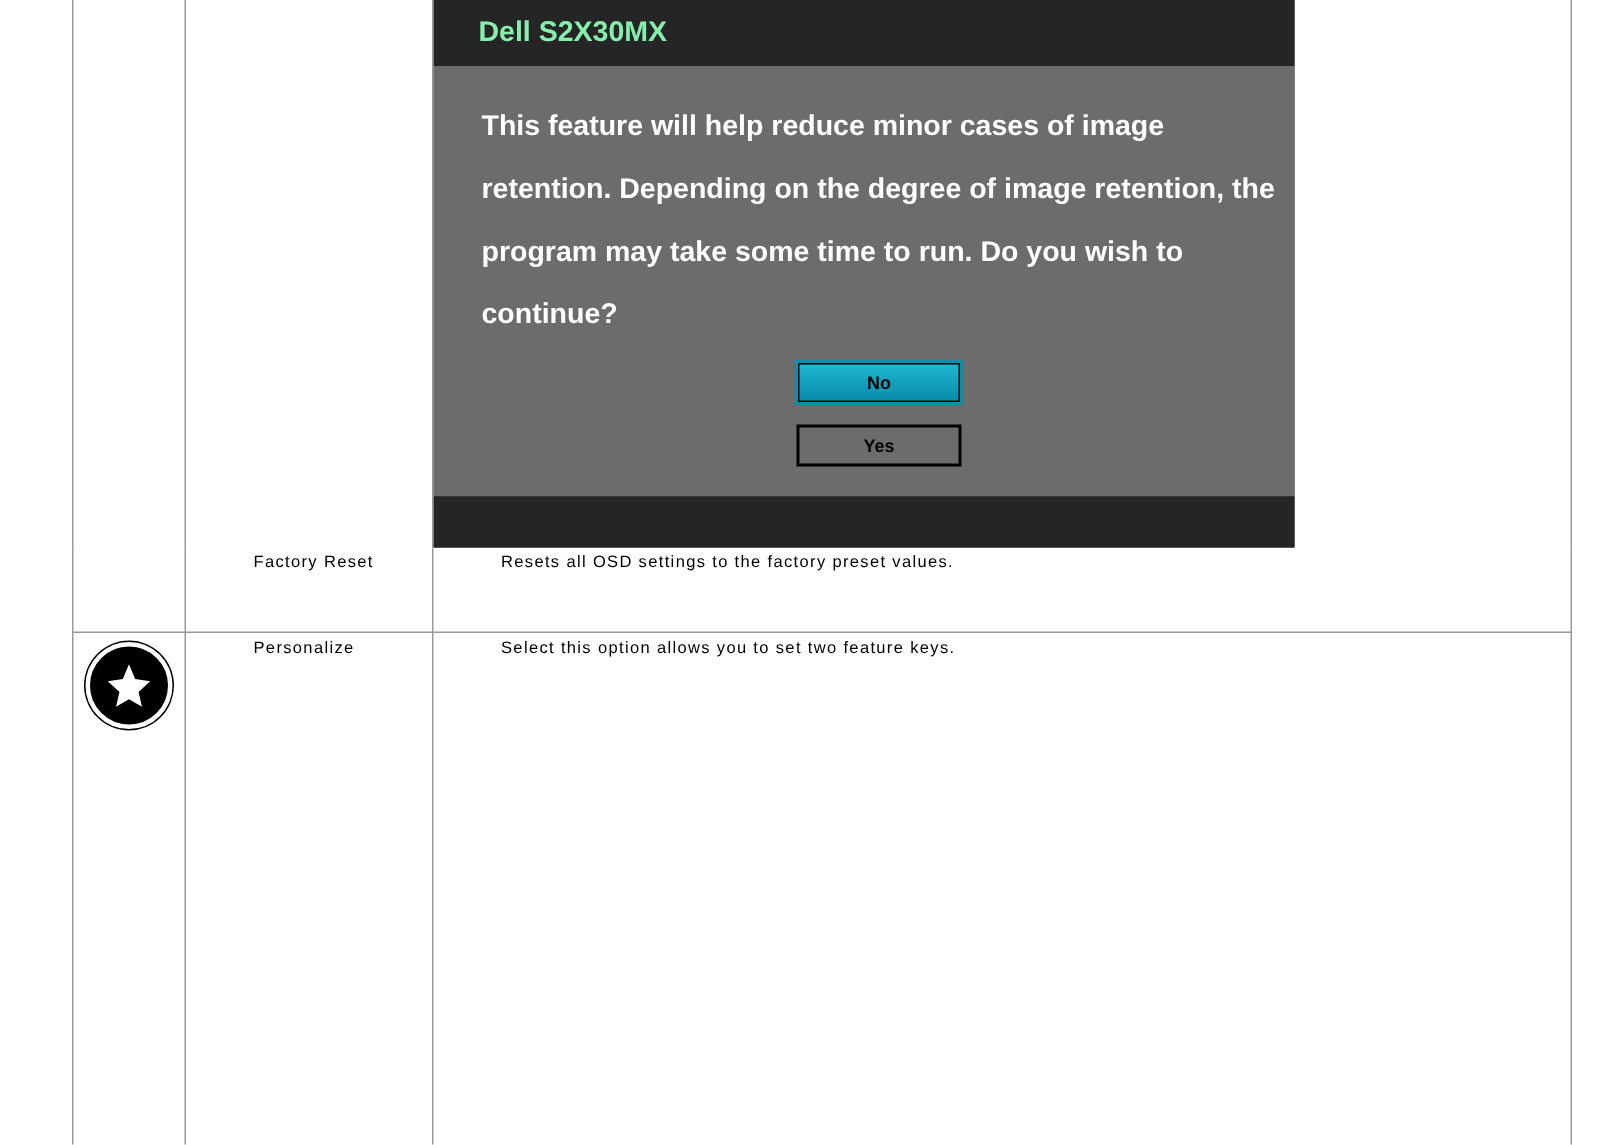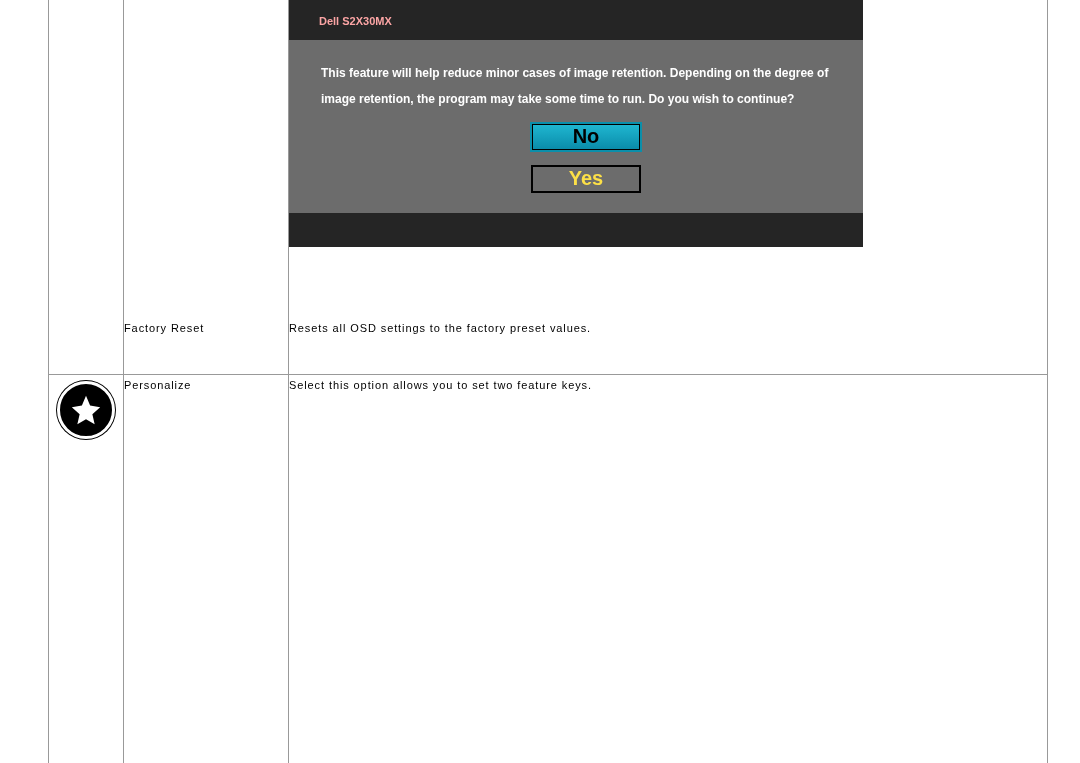--- a/index.html
+++ b/index.html
@@ -43,20 +43,21 @@
     }
     .col-desc {
       border-right: 1px solid #999;
       padding: 8px 8px 8px 6px;
     }
     .label-text, .desc-text {
       font-size: 11px;
       color: #000;
       letter-spacing: 0.9px;
       font-weight: 400;
+      margin-left: 45px;
     }
     .row-divider td {
       border-bottom: 1px solid #999;
     }
 
     
     .star-icon-wrap {
       display: flex;
       justify-content: center;
       align-items: flex-start;
@@ -83,61 +84,61 @@
     .osd-dialog {
       margin-left: 0;
       width: 574px;
       background: #252525;
     }
     .osd-header {
       background: #252525;
       padding: 11px 16px 11px 30px;
     }
     .osd-title {
-      color: #fca5a5;
-      font-size: 11px;
+      color: #86efac;
+      font-size: 19px;
       font-weight: bold;
     }
     .osd-body {
       background: #6c6c6c;
       padding: 20px 12px 10px 32px;
       color: #fff;
     }
     .osd-message {
-      font-size: 12px;
+      font-size: 19px;
       font-weight: bold;
       line-height: 2.2;
       margin-bottom: 4px;
     }
     .osd-buttons {
       display: flex;
       flex-direction: column;
       align-items: center;
       gap: 14px;
       padding: 6px 0 10px 0;
     }
     .osd-btn {
       width: 110px;
       height: 28px;
       display: flex;
       align-items: center;
       justify-content: center;
-      font-size: 20px;
+      font-size: 12px;
       font-weight: bold;
       border: 2px solid #000;
     }
     .osd-btn-no {
       background: linear-gradient(to bottom, #1fb6d0 0%, #0a8caa 100%);
       color: #000;
       outline: 2px solid #0b8faa;
       outline-offset: -1px;
     }
     .osd-btn-yes {
       background: #6c6c6c;
-      color: #fde047;
+      color: #000000;
       border: 2px solid #000;
     }
     .osd-footer {
       height: 34px;
       background: #252525;
     }
     .row-first .col-icon,
     .row-first .col-label {
       padding-top: 0;
     }

